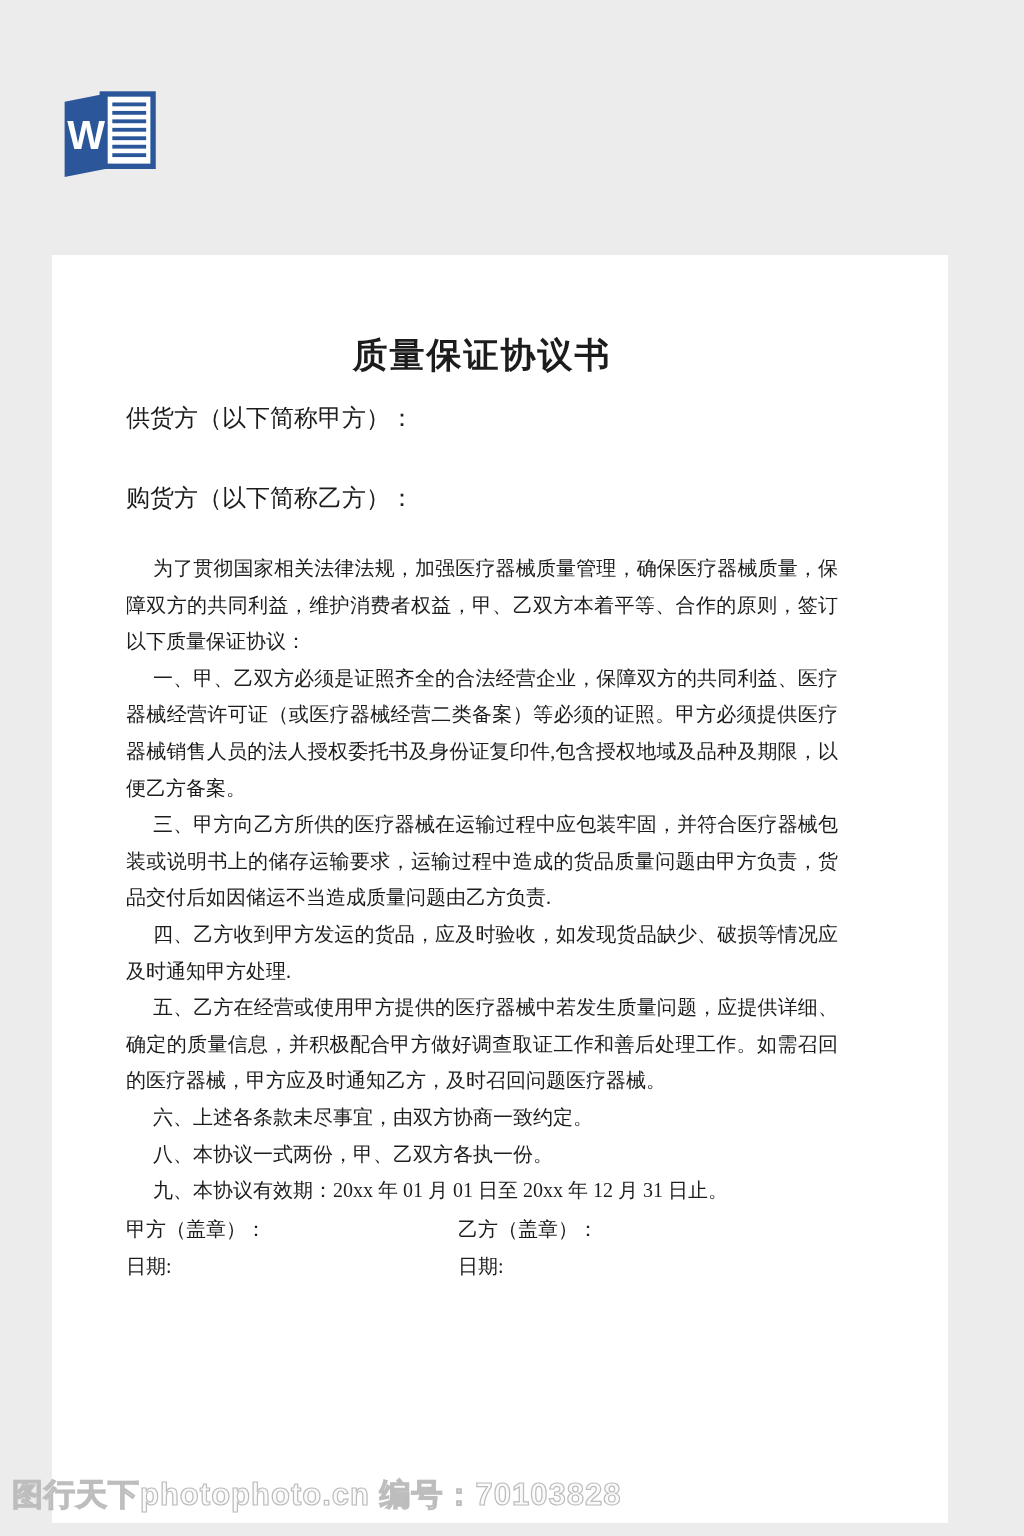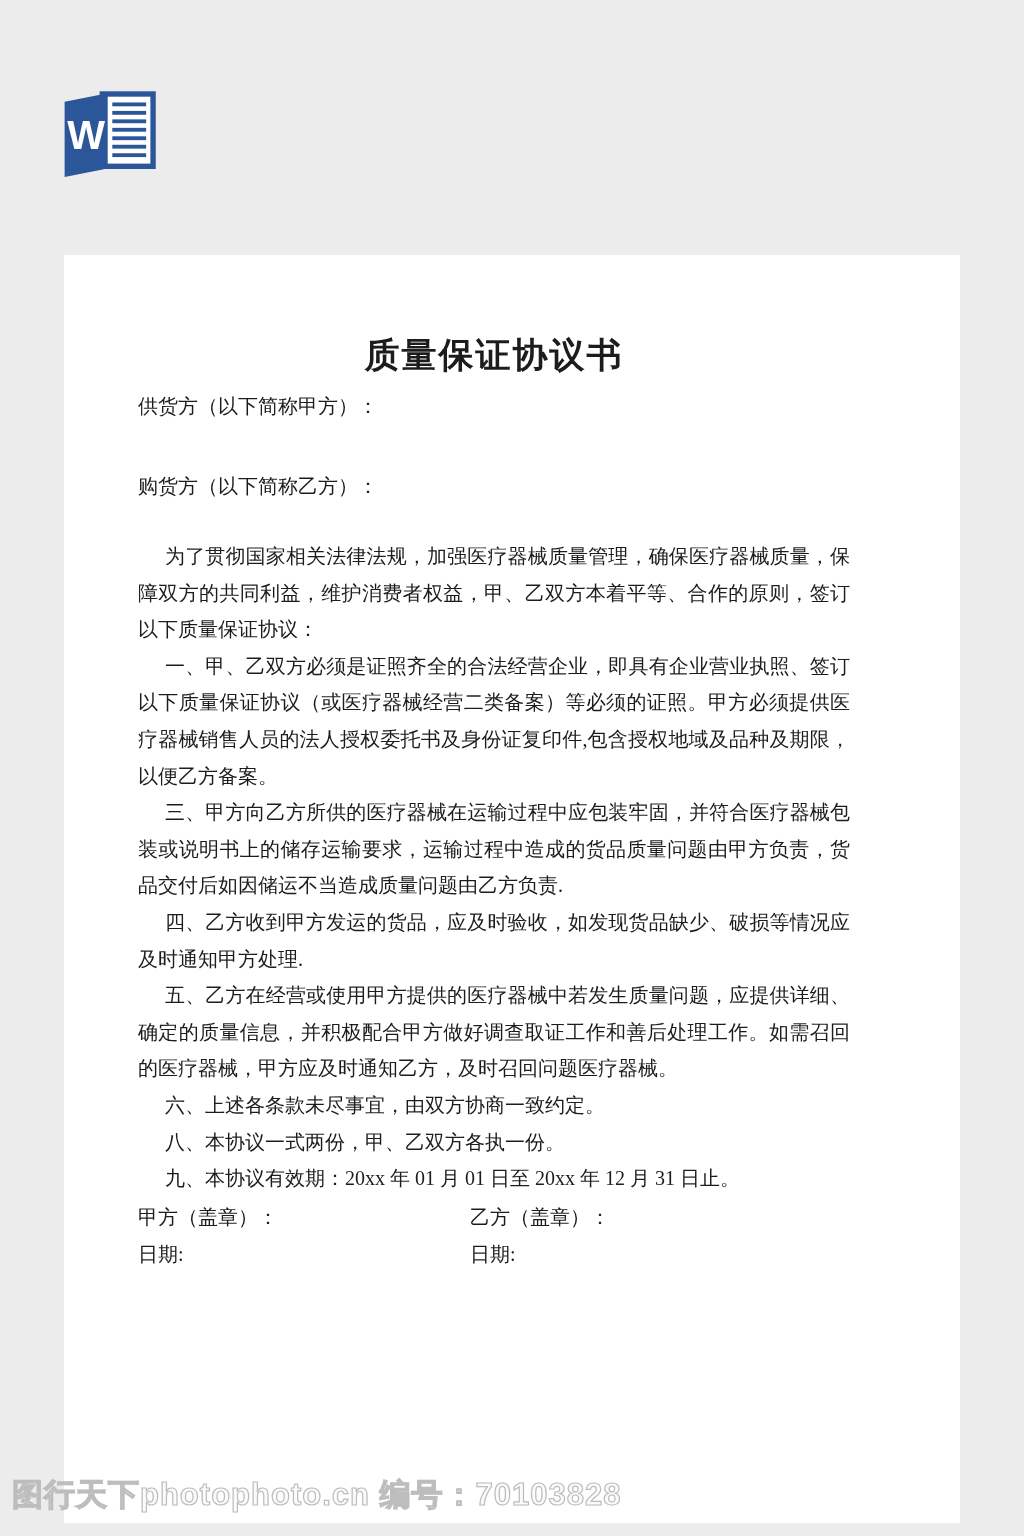--- a/index.html
+++ b/index.html
@@ -44,39 +44,39 @@
     font-size: 29px;
     line-height: 36px;
     font-weight: 400;
     color: #333333;
     white-space: nowrap;
   }
 
   
   .page {
     position: absolute;
-    left: 64px; top: 255px;
+    left: 52px; top: 255px;
     width: 896px;
     height: 1268px;
     background: #FFFFFF;
     font-family: "Liberation Serif", "DejaVu Serif", serif;
     color: #1C1C1C;
     padding: 0 110px 0 74px;
   }
   .doc-title {
     margin-top: 78px;
     text-align: center;
     font-size: 35px;
     line-height: 46px;
     font-weight: 700;
     letter-spacing: 2px;
   }
   .party-block {
-    margin-top: 9px;
-    font-size: 20px;
+    margin-top: 21px;
+    font-size: 24px;
     line-height: 37px;
   }
   .party-line.first { margin-bottom: 43px; }
   .party-line.second { margin-bottom: 33px; }
   .clauses {
     font-size: 20px;
     line-height: 36.6px;
     text-align: justify;
   }
   .clauses p {
@@ -132,21 +132,21 @@
 <div class="page">
   <div class="doc-title">质量保证协议书</div>
 
   <div class="party-block">
     <div class="party-line first">供货方（以下简称甲方）：</div>
     <div class="party-line second">购货方（以下简称乙方）：</div>
   </div>
 
   <div class="clauses">
     <p>为了贯彻国家相关法律法规，加强医疗器械质量管理，确保医疗器械质量，保障双方的共同利益，维护消费者权益，甲、乙双方本着平等、合作的原则，签订以下质量保证协议：</p>
-    <p>一、甲、乙双方必须是证照齐全的合法经营企业，即具有企业营业执照、签订以下质量保证协议（或医疗器械经营二类备案）等必须的证照。甲方必须提供医疗器械销售人员的法人授权委托书及身份证复印件,包含授权地域及品种及期限，以便乙方备案。</p>
+    <p>一、甲、乙双方必须是证照齐全的合法经营企业，保障双方的共同利益、医疗器械经营许可证（或医疗器械经营二类备案）等必须的证照。甲方必须提供医疗器械销售人员的法人授权委托书及身份证复印件,包含授权地域及品种及期限，以便乙方备案。</p>
     <p>三、甲方向乙方所供的医疗器械在运输过程中应包装牢固，并符合医疗器械包装或说明书上的储存运输要求，运输过程中造成的货品质量问题由甲方负责，货品交付后如因储运不当造成质量问题由乙方负责.</p>
     <p>四、乙方收到甲方发运的货品，应及时验收，如发现货品缺少、破损等情况应及时通知甲方处理.</p>
     <p>五、乙方在经营或使用甲方提供的医疗器械中若发生质量问题，应提供详细、确定的质量信息，并积极配合甲方做好调查取证工作和善后处理工作。如需召回的医疗器械，甲方应及时通知乙方，及时召回问题医疗器械。</p>
     <p>六、上述各条款未尽事宜，由双方协商一致约定。</p>
     <p>八、本协议一式两份，甲、乙双方各执一份。</p>
     <p>九、本协议有效期：20xx 年 01 月 01 日至 20xx 年 12 月 31 日止。</p>
   </div>
 
   <div class="signature">
     <div class="sig-col left">

